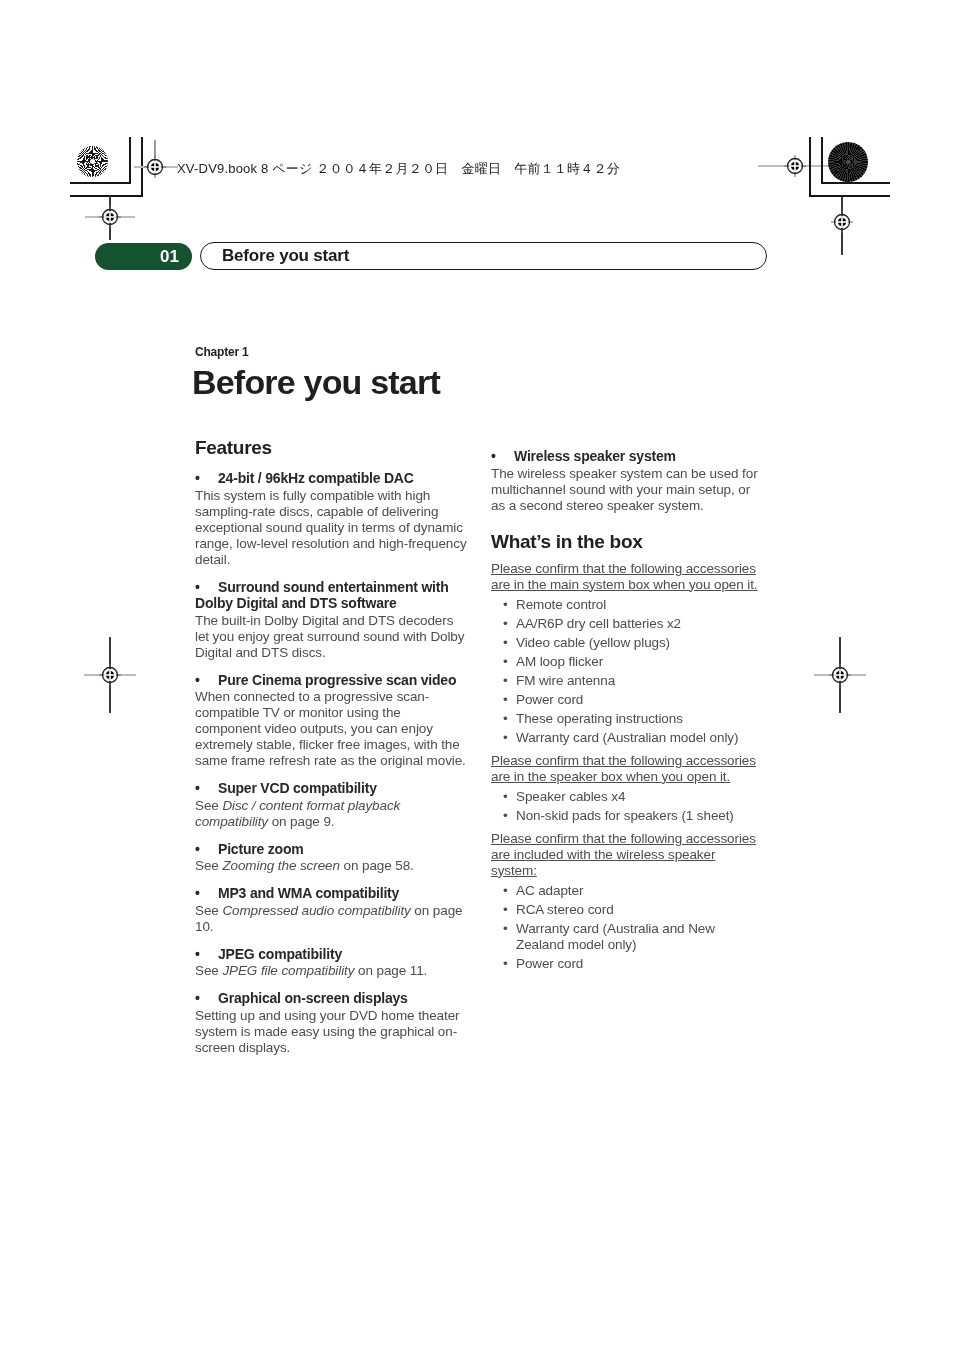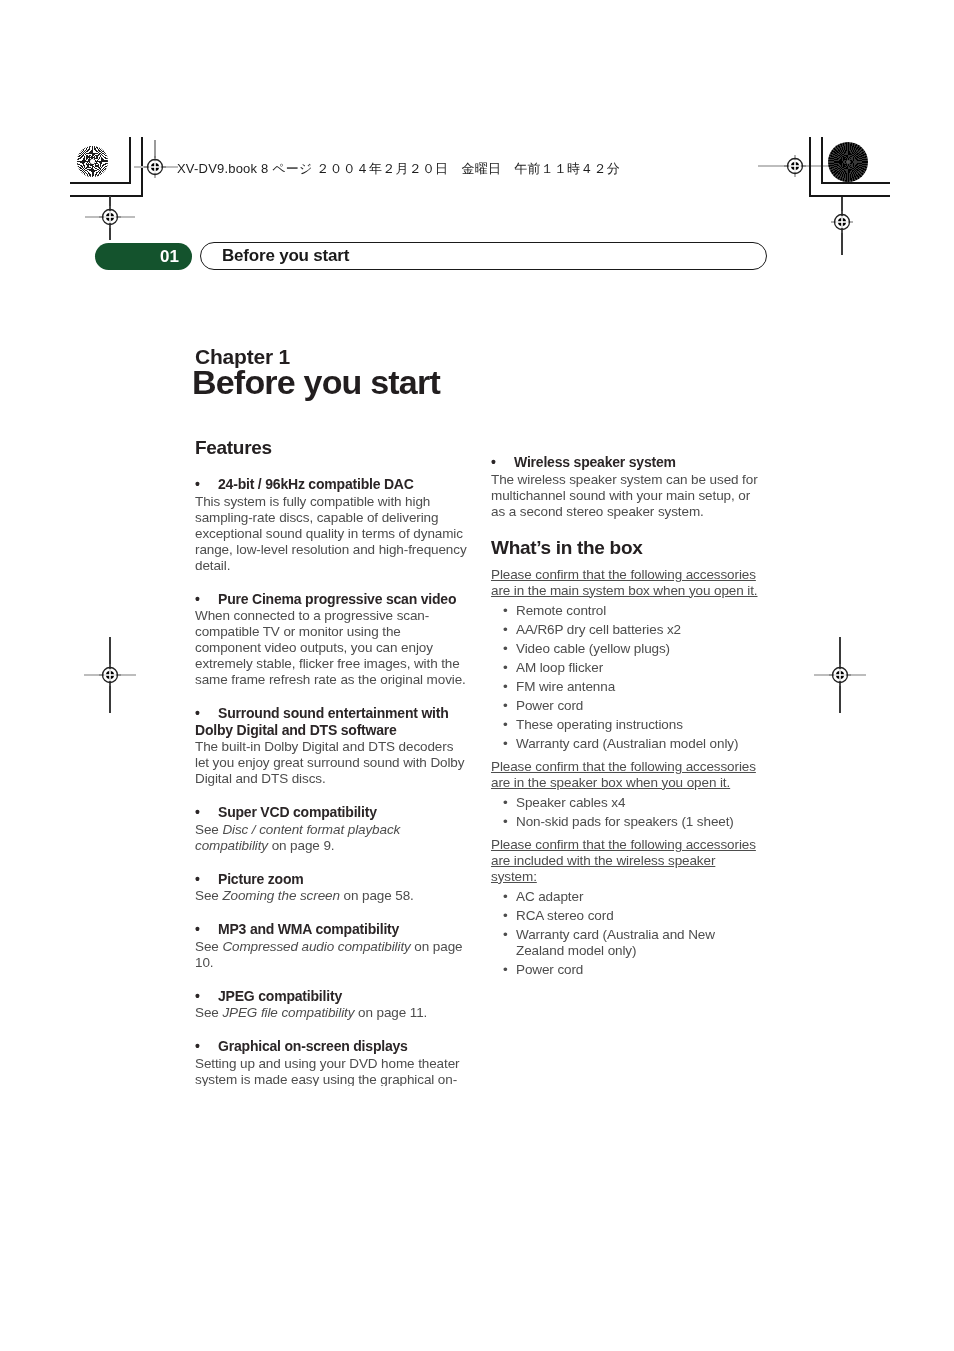--- a/index.html
+++ b/index.html
@@ -42,37 +42,37 @@
     text-align:right; padding-right:13px; box-sizing:border-box;
   }
   .chap-box {
     position:absolute; left:200px; top:242px; width:567px; height:28px;
     border:1.5px solid #1a1a1a; border-radius:15px; box-sizing:border-box;
     font-size:17px; font-weight:bold; color:#1a1a1a; line-height:25px;
     padding-left:21px; letter-spacing:-0.2px;
   }
   
   .kicker {
-    position:absolute; left:195px; top:345px; font-size:21px; font-weight:bold;
+    position:absolute; left:195px; top:345px; font-size:12px; font-weight:bold;
     color:#221e1f; letter-spacing:-0.2px;
   }
   .big-title {
     position:absolute; left:192px; top:363px; font-size:34px; font-weight:bold;
     color:#221e1f; letter-spacing:-0.8px;
   }
   
   .col { position:absolute; top:437px; width:273px; }
   .col-left  { left:195px; }
   .col-right { left:491px; }
   .col h2 {
     font-size:19px; font-weight:bold; color:#242021; letter-spacing:-0.3px;
     margin:0 0 11px 0;
   }
   .col h2.second { margin-top:17px; margin-bottom:8px; }
-  .feat { margin:17px 0 11px 0; }
+  .feat { margin:11px 0 11px 0; }
   .feat-title {
     font-size:14px; line-height:16.5px; font-weight:bold; color:#2b2627;
     letter-spacing:-0.2px;
   }
   .feat-title .b { display:inline-block; width:23px; font-weight:bold; }
   .feat-body, .feat-see {
     font-size:13.5px; line-height:16px; color:#4d4d4d; letter-spacing:-0.1px;
     margin-top:1px;
   }
   .feat-see i { font-style:italic; }
@@ -263,27 +263,27 @@
 
   <div class="col col-left">
     <h2>Features</h2>
 
     <div class="feat">
       <div class="feat-title"><span class="b">•</span><span>24-bit / 96kHz compatible DAC</span></div>
       <div class="feat-body">This system is fully compatible with high sampling-rate discs, capable of delivering exceptional sound quality in terms of dynamic range, low-level resolution and high-frequency detail.</div>
     </div>
 
     <div class="feat">
+      <div class="feat-title"><span class="b">•</span><span>Surround sound entertainment with Dolby Digital and DTS software</span></div>
+      <div class="feat-body">The built-in Dolby Digital and DTS decoders let you enjoy great surround sound with Dolby Digital and DTS discs.</div>
+    </div>
+
+    <div class="feat">
       <div class="feat-title"><span class="b">•</span><span>Pure Cinema progressive scan video</span></div>
       <div class="feat-body">When connected to a progressive scan-compatible TV or monitor using the component video outputs, you can enjoy extremely stable, flicker free images, with the same frame refresh rate as the original movie.</div>
-    </div>
-
-    <div class="feat">
-      <div class="feat-title"><span class="b">•</span><span>Surround sound entertainment with Dolby Digital and DTS software</span></div>
-      <div class="feat-body">The built-in Dolby Digital and DTS decoders let you enjoy great surround sound with Dolby Digital and DTS discs.</div>
     </div>
 
     <div class="feat">
       <div class="feat-title"><span class="b">•</span><span>Super VCD compatibility</span></div>
       <div class="feat-see"><span>See </span><i>Disc / content format playback compatibility</i><span> on page 9.</span></div>
     </div>
 
     <div class="feat">
       <div class="feat-title"><span class="b">•</span><span>Picture zoom</span></div>
       <div class="feat-see"><span>See </span><i>Zooming the screen</i><span> on page 58.</span></div>

